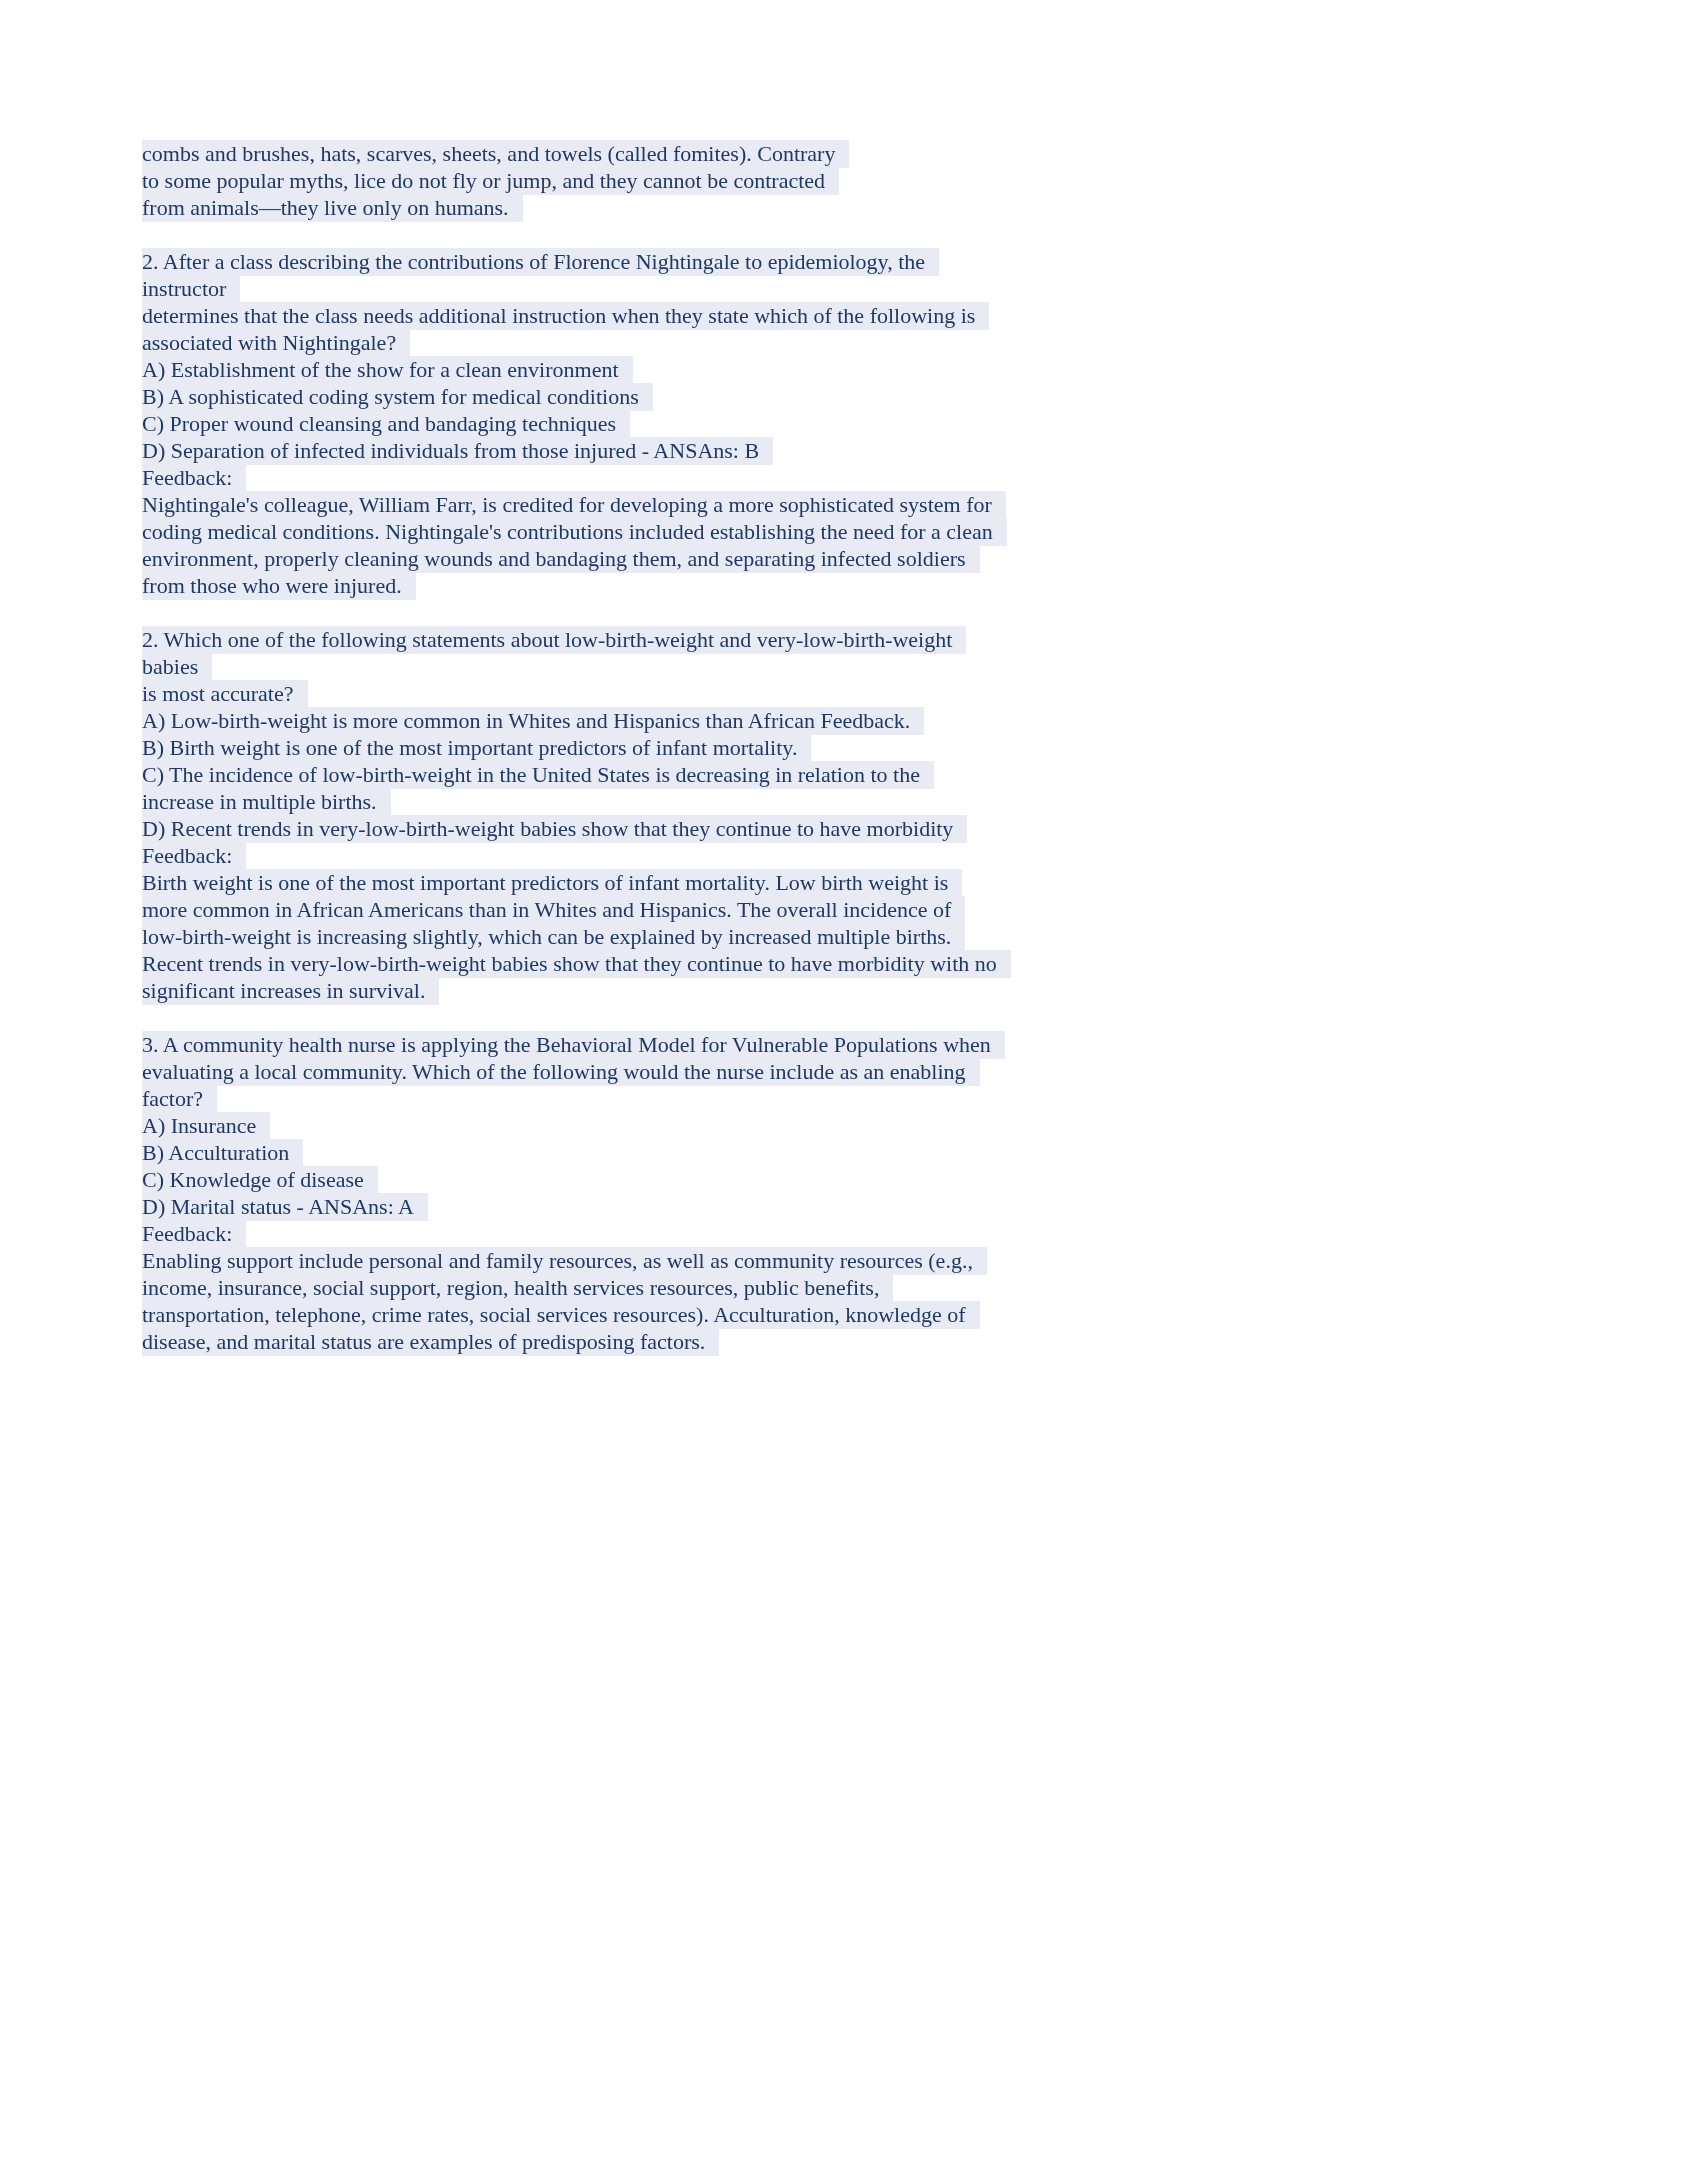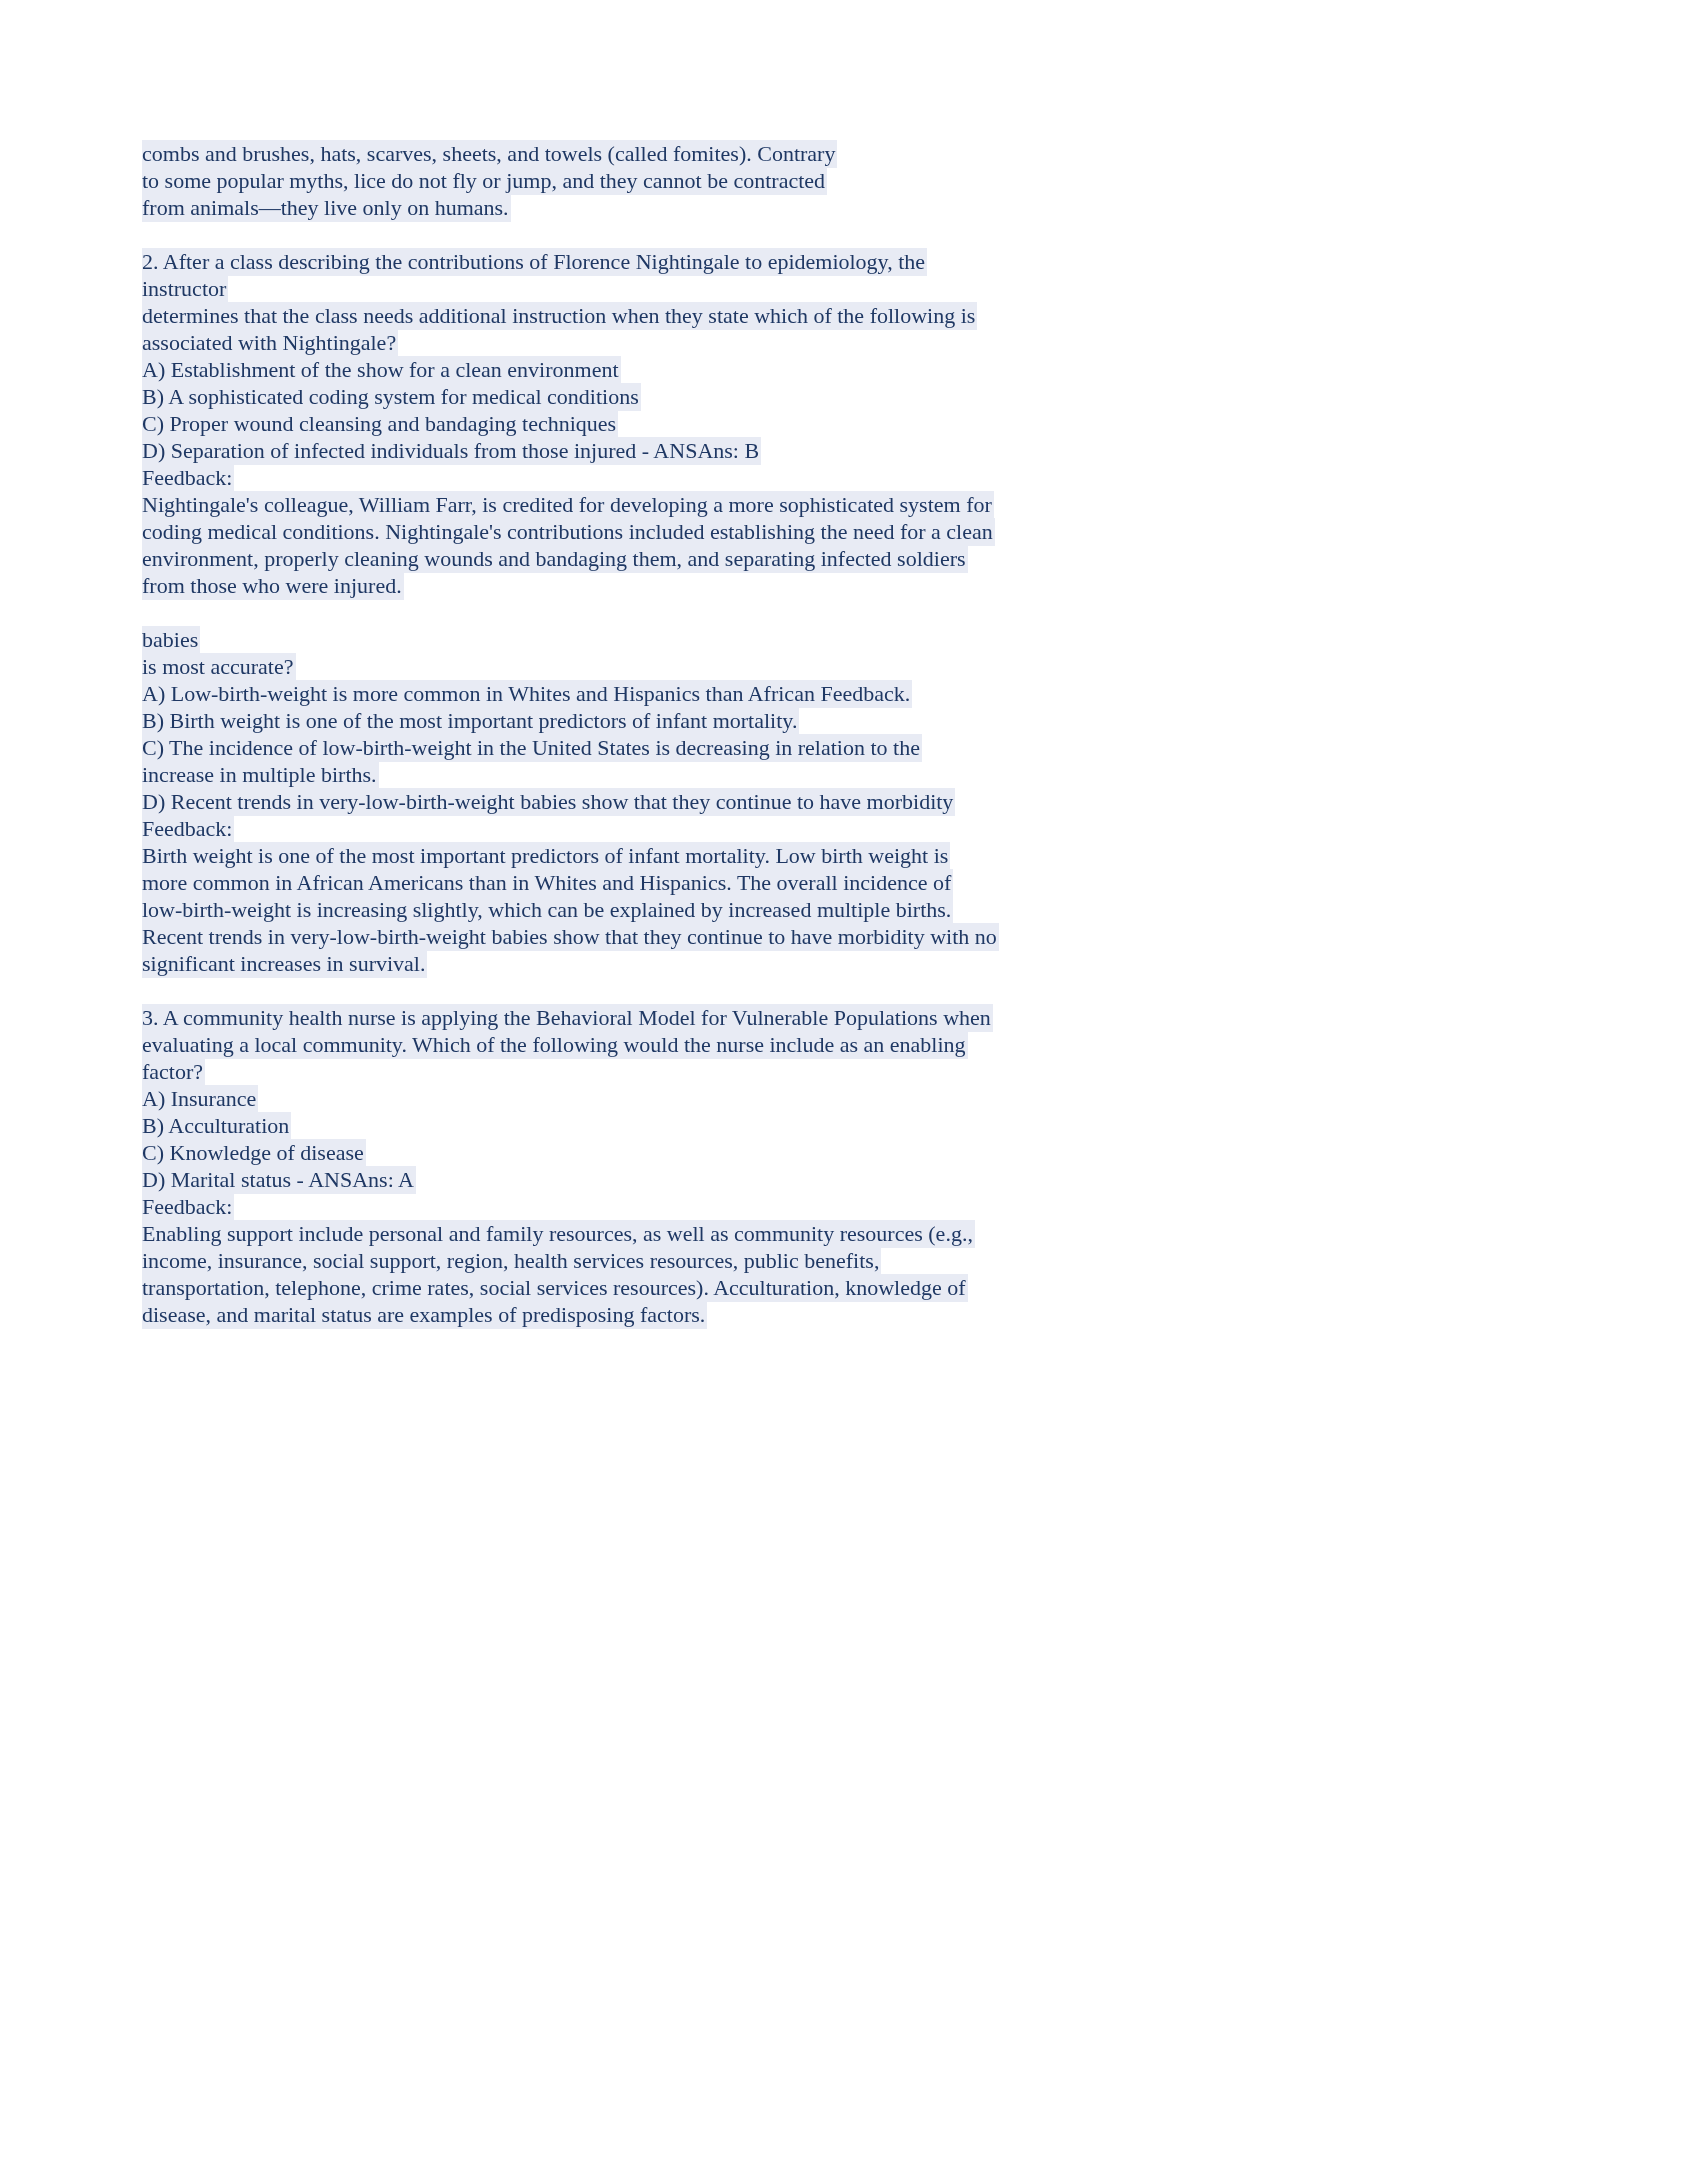--- a/index.html
+++ b/index.html
@@ -26,21 +26,21 @@
   }
   .block {
     margin: 0 0 27px 0;
   }
   .line {
     white-space: pre;
     min-height: 27px;
   }
   .line > span {
     background: var(--highlight-color, #E8EBF4);
-    padding: 1px 2px 2px 0;
+    padding: 1px 14px 2px 0;
   }
 </style>
 </head>
 <body>
 
 <div class="page">
   <div class="content">
       <div class="block">
         <div class="line"><span>combs and brushes, hats, scarves, sheets, and towels (called fomites). Contrary</span></div>
         <div class="line"><span>to some popular myths, lice do not fly or jump, and they cannot be contracted</span></div>
@@ -55,20 +55,21 @@
         <div class="line"><span>B) A sophisticated coding system for medical conditions</span></div>
         <div class="line"><span>C) Proper wound cleansing and bandaging techniques</span></div>
         <div class="line"><span>D) Separation of infected individuals from those injured - ANSAns: B</span></div>
         <div class="line"><span>Feedback:</span></div>
         <div class="line"><span>Nightingale's colleague, William Farr, is credited for developing a more sophisticated system for</span></div>
         <div class="line"><span>coding medical conditions. Nightingale's contributions included establishing the need for a clean</span></div>
         <div class="line"><span>environment, properly cleaning wounds and bandaging them, and separating infected soldiers</span></div>
         <div class="line"><span>from those who were injured.</span></div>
       </div>
       <div class="block">
+        <div class="line"><span>2. Which one of the following statements about low-birth-weight and very-low-birth-weight</span></div>
         <div class="line"><span>babies</span></div>
         <div class="line"><span>is most accurate?</span></div>
         <div class="line"><span>A) Low-birth-weight is more common in Whites and Hispanics than African Feedback.</span></div>
         <div class="line"><span>B) Birth weight is one of the most important predictors of infant mortality.</span></div>
         <div class="line"><span>C) The incidence of low-birth-weight in the United States is decreasing in relation to the</span></div>
         <div class="line"><span>increase in multiple births.</span></div>
         <div class="line"><span>D) Recent trends in very-low-birth-weight babies show that they continue to have morbidity</span></div>
         <div class="line"><span>Feedback:</span></div>
         <div class="line"><span>Birth weight is one of the most important predictors of infant mortality. Low birth weight is</span></div>
         <div class="line"><span>more common in African Americans than in Whites and Hispanics. The overall incidence of</span></div>

